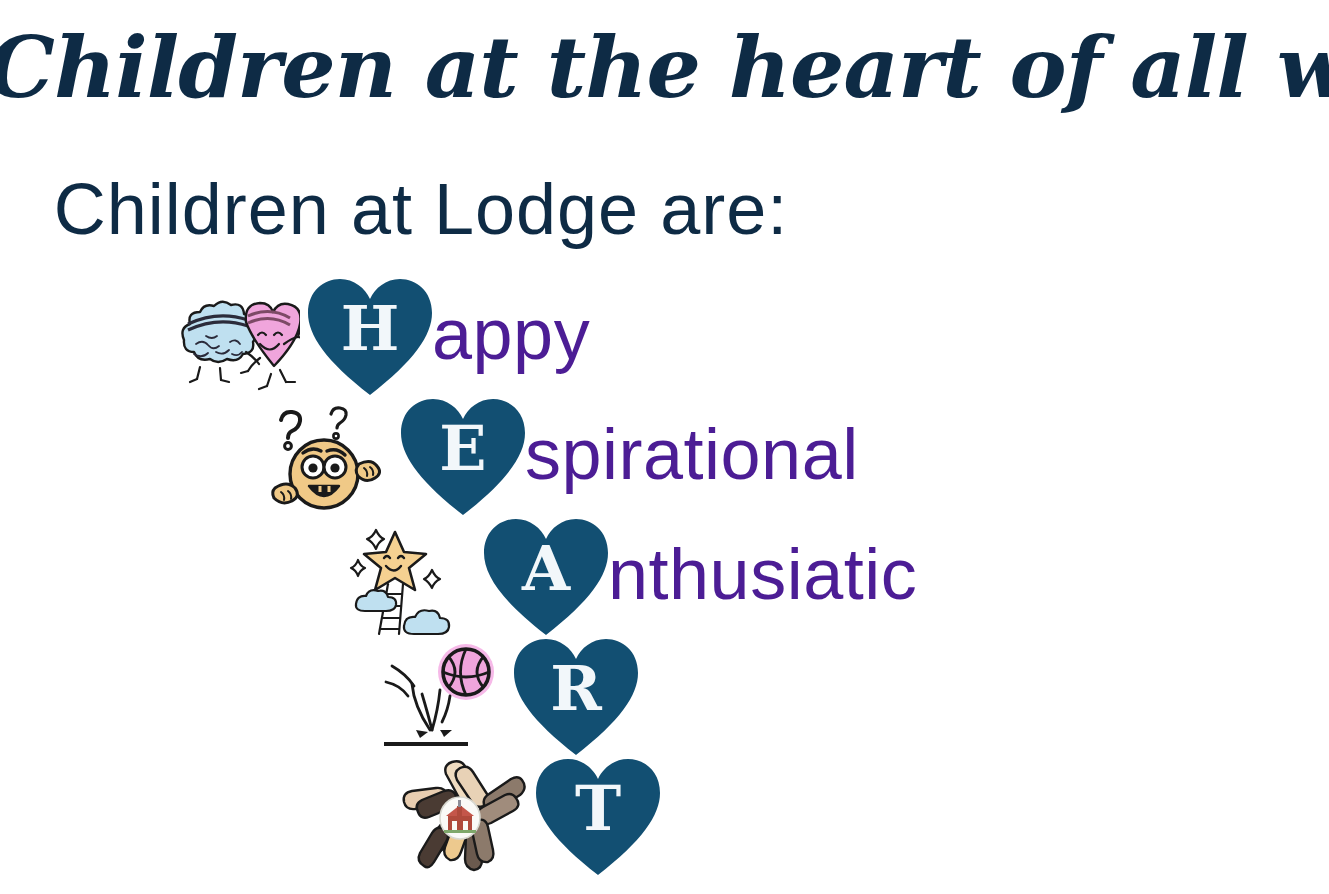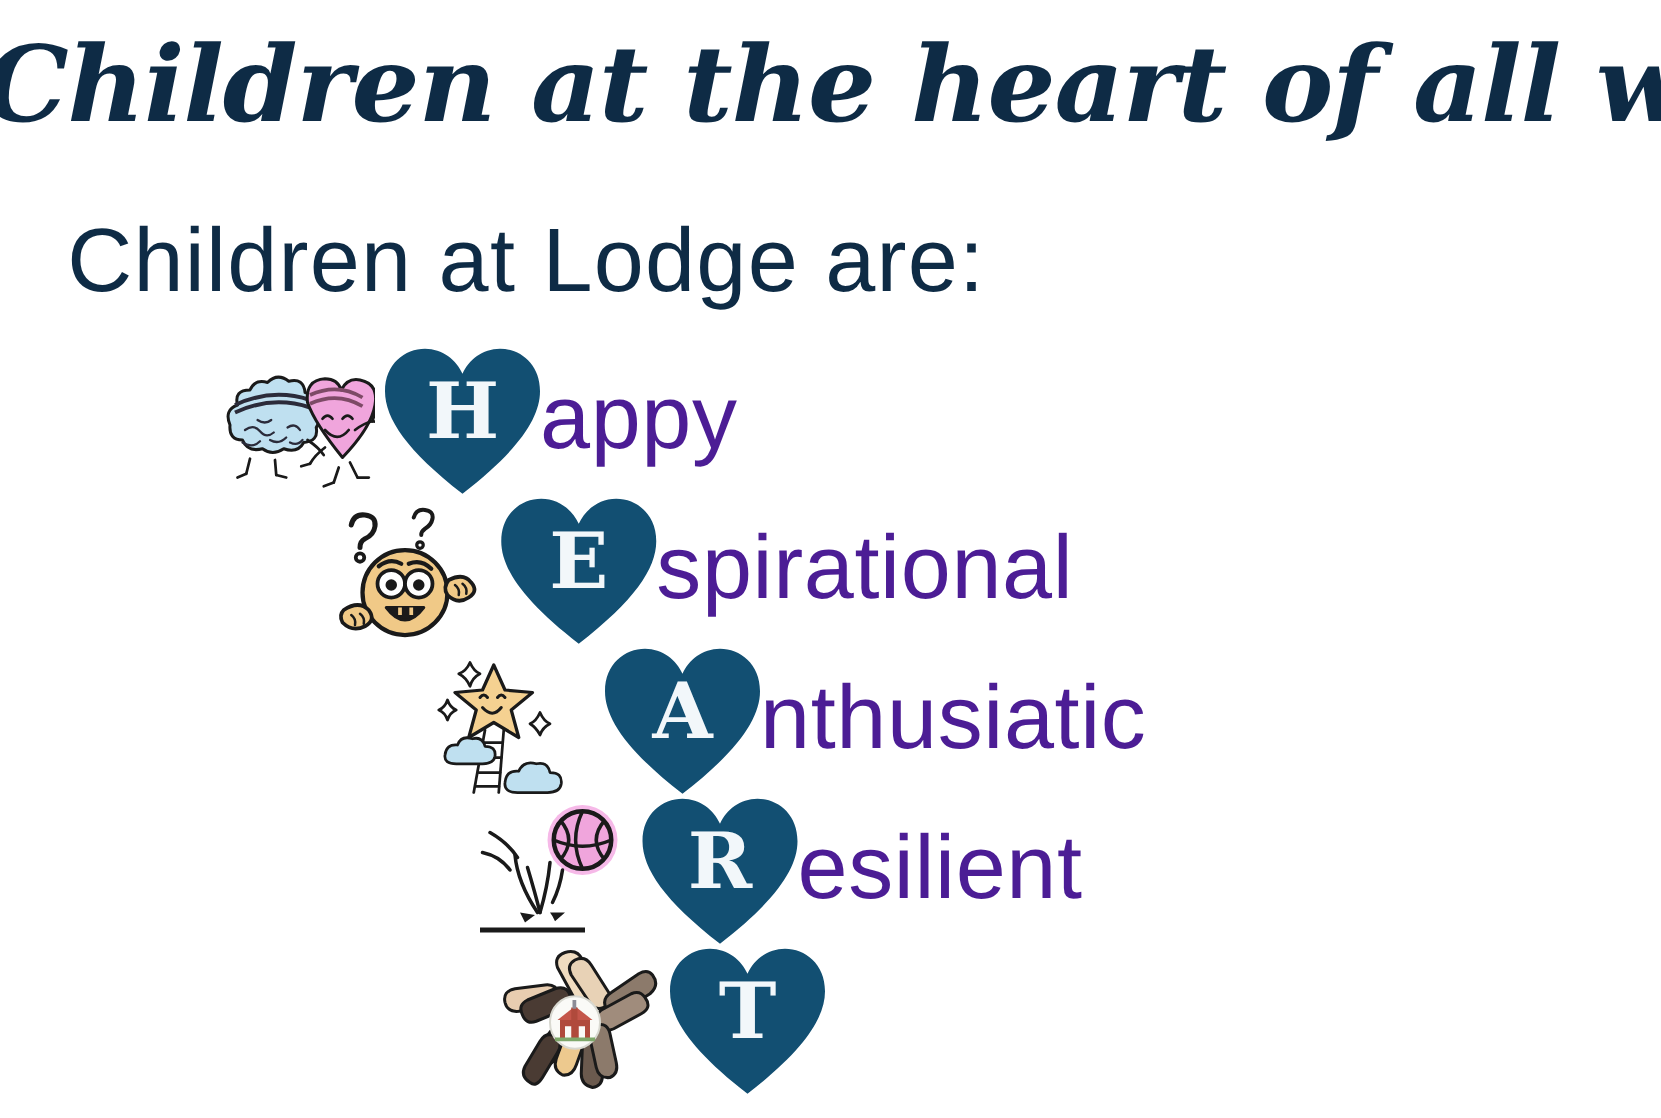--- a/index.html
+++ b/index.html
@@ -278,21 +278,20 @@
 
         <rect x="6" y="104" width="84" height="4" fill="#1a1a1a"></rect>
       </svg>
     </div>
     <div class="heart-wrap">
       <svg viewBox="0 0 132 124" xmlns="http://www.w3.org/2000/svg">
         <path d="M66 120 C 22 86, 4 60, 4 38 C 4 16, 20 4, 36 4 C 50 4, 61 13, 66 24 C 71 13, 82 4, 96 4 C 112 4, 128 16, 128 38 C 128 60, 110 86, 66 120 Z" fill="#124F72"></path>
       </svg>
       <div class="heart-letter">R</div>
     </div>
-    <div class="word">esilient</div>
   </div>
 
   <div class="row" style="left:400px;top:752px;">
     <div class="doodle">
       <svg viewBox="0 0 128 118" xmlns="http://www.w3.org/2000/svg">
         <g stroke="#1a1a1a" stroke-width="2.4" stroke-linejoin="round">
 
           <path d="M52 4 q10-3 14 6 l8 20 q3 8-4 12 q-8 4-12-4 l-12-22 q-3-9 6-12z" fill="#F0DCC0"></path>
           <path d="M60 10 q8-4 13 4 l14 22 q4 8-4 12 q-8 3-12-5 l-14-21 q-4-8 3-12z" fill="#E8D2B6"></path>
 

